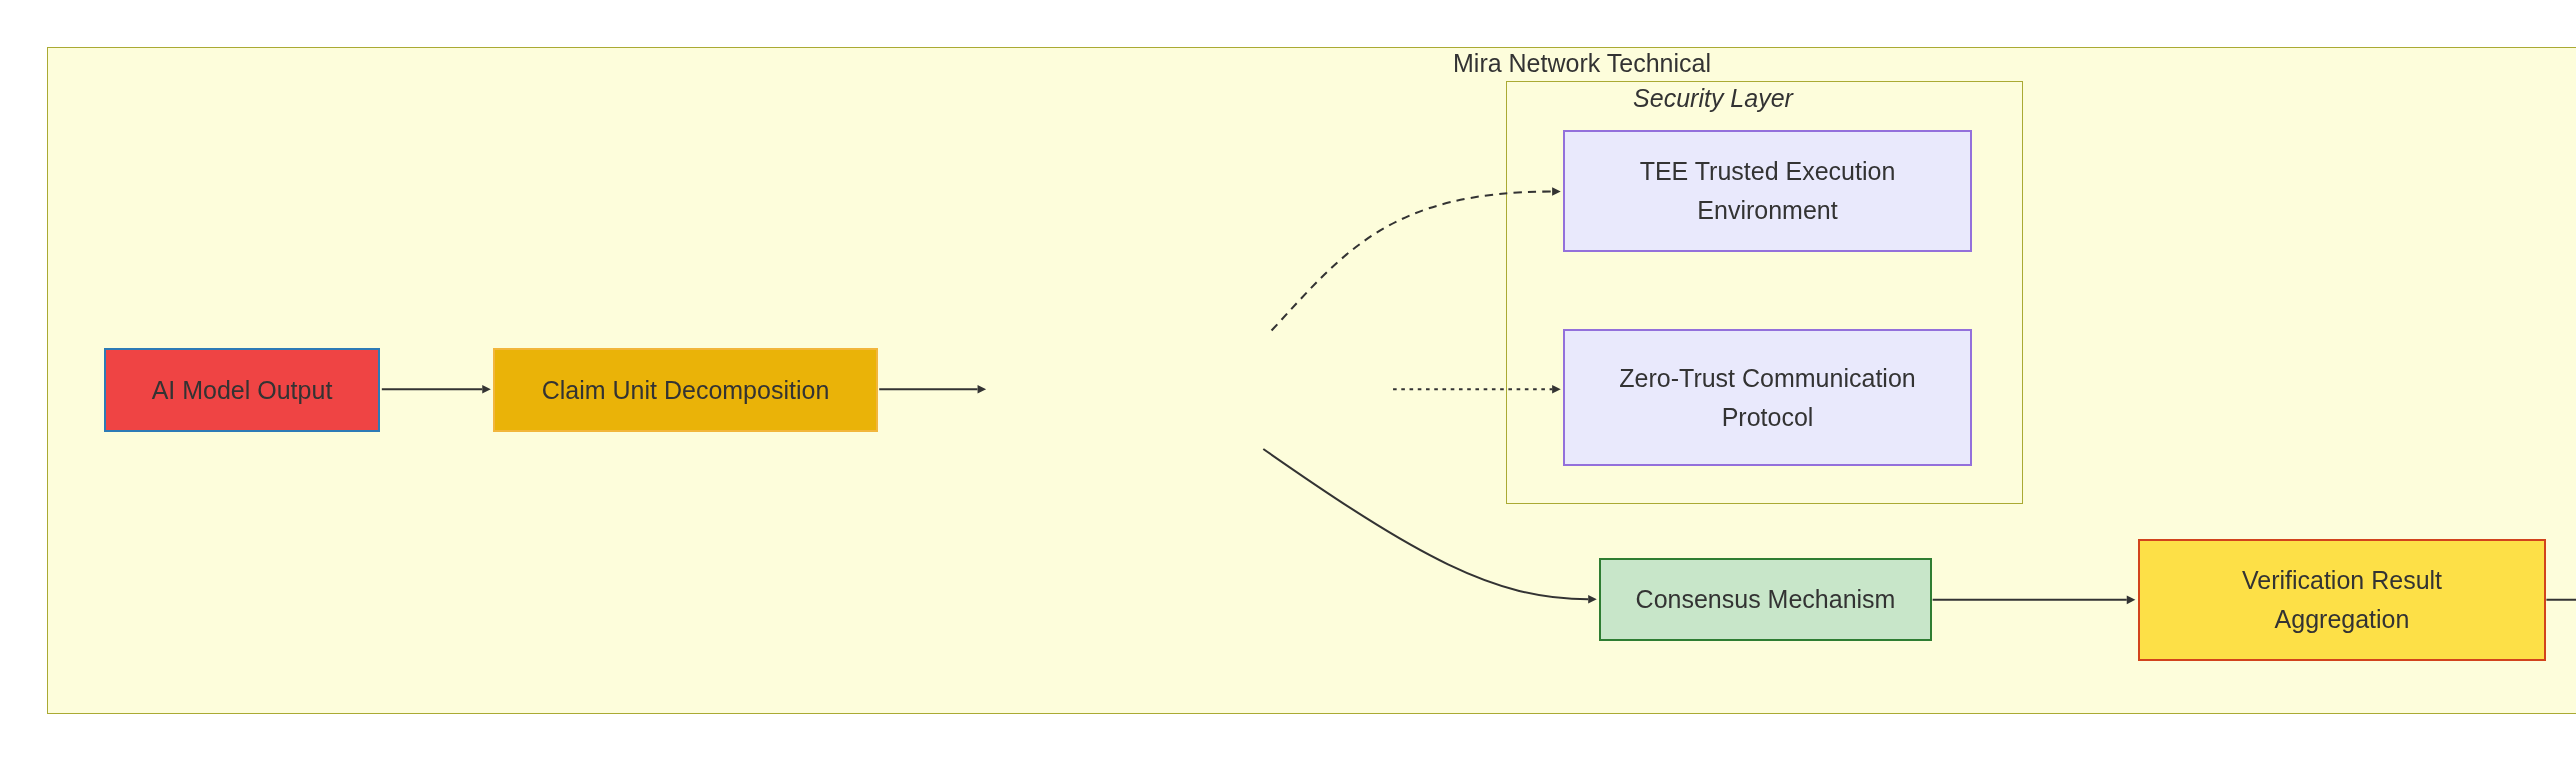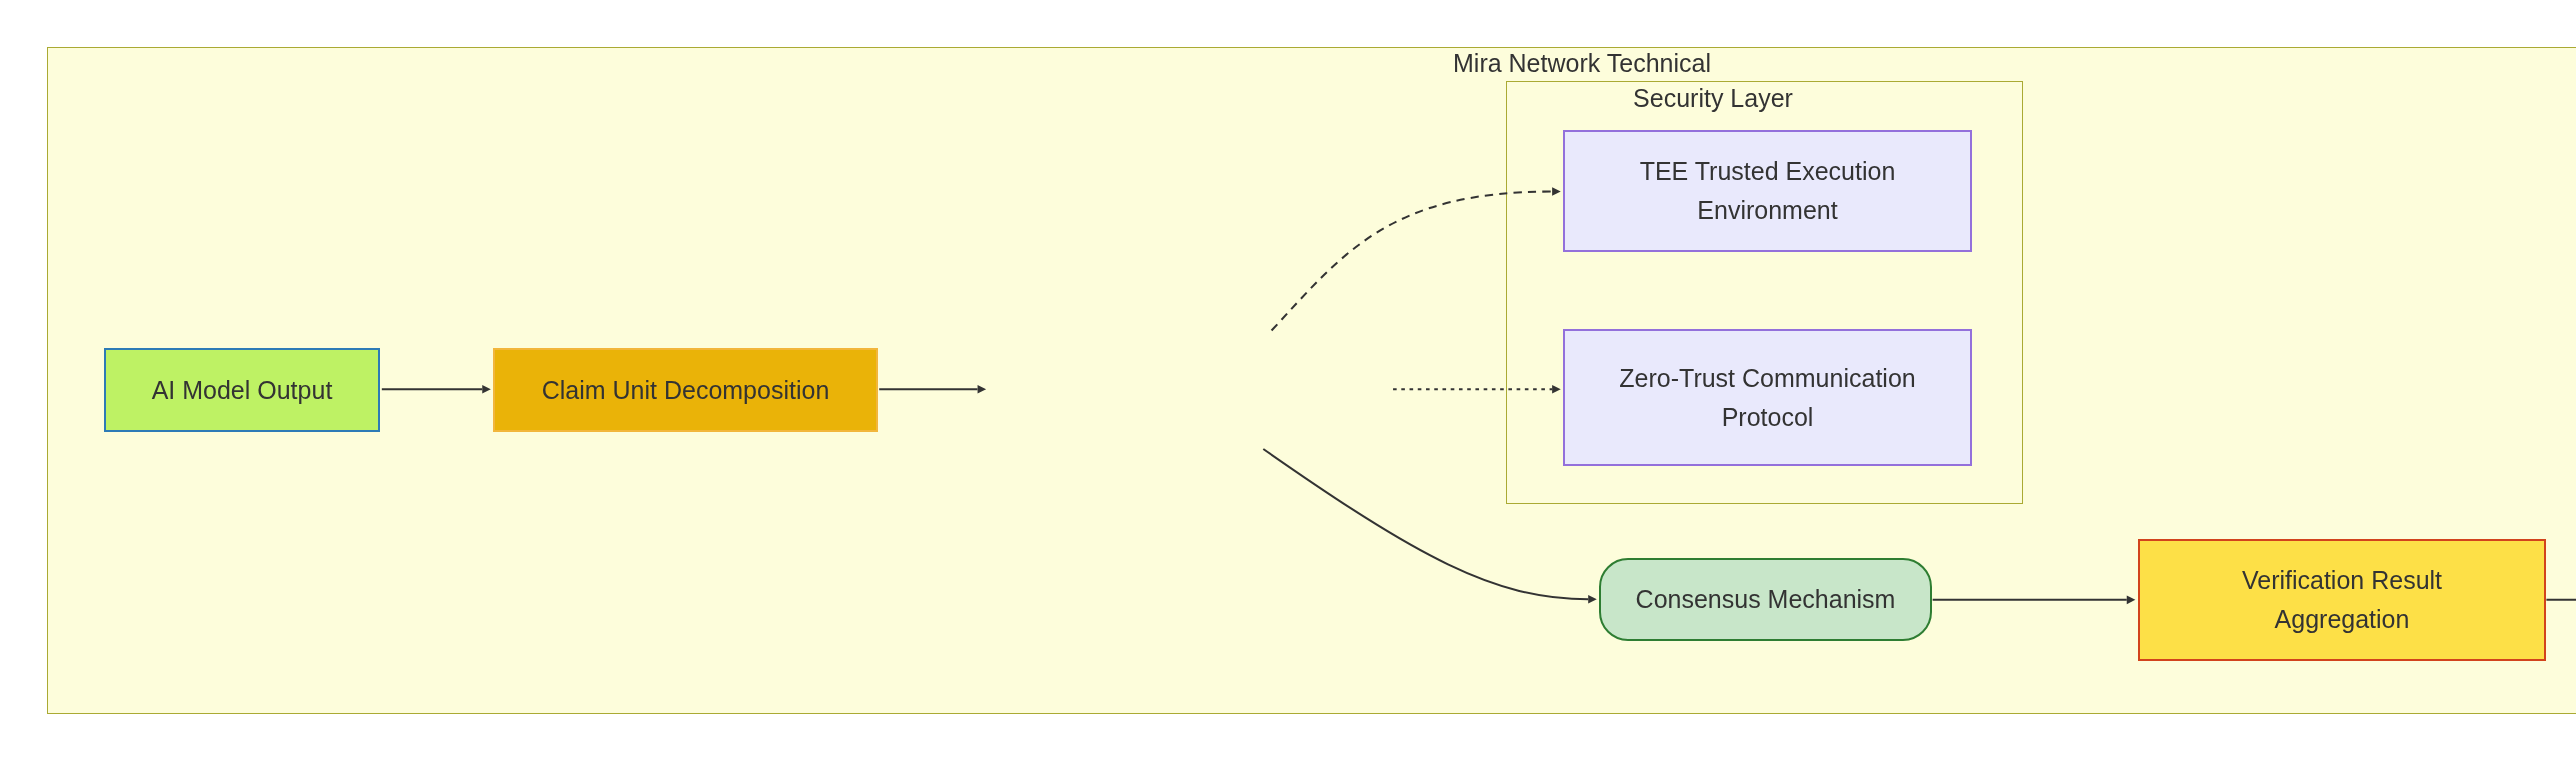--- a/index.html
+++ b/index.html
@@ -48,36 +48,36 @@
     justify-content: center;
     text-align: center;
     white-space: pre-line;
     font-size: 25px;
     line-height: 1.55;
     border: 2.1px solid #333;
     box-sizing: border-box;
     z-index: 3;
     color: #333333;
   }
-  .n-ai       { background: #bef264; border-color: #2d7bb6; }
+  .n-ai       { background: #ef4444; border-color: #2d7bb6; }
   .n-claim    { background: #eab308; border-color: #f2b63c; }
   .n-green    { background: #c8e6c9; border-color: #2e7d32; }
   .n-lavender { background: #e9e9fc; border-color: #9370db; }
   .n-salmon   { background: #fde047; border-color: #d2431c; }
 </style>
 </head>
 <body>
 
 <div id="canvas">
 
   <div class="cluster" style="left:47px; top:47px; width:3070px; height:667px;"></div>
   <div class="cluster-label" style="left:47px; top:48px; width:3070px;">Mira Network Technical</div>
 
   <div class="cluster" style="left:1506px; top:81px; width:517px; height:423px;"></div>
-  <div class="cluster-label" style="left:1506px; top:83px; width:414px;">Security Layer</div>
+  <div class="cluster-label" style="left:1506px; top:83px; width:414px;font-style:italic;">Security Layer</div>
 
   <svg id="edge-layer" viewBox="0 0 6140 1478" xmlns="http://www.w3.org/2000/svg">
     <defs>
       <marker id="arrow" viewBox="0 0 12 12" refX="1" refY="6" markerWidth="24" markerHeight="20" orient="auto" markerUnits="userSpaceOnUse">
         <path d="M1,1 L11,6 L1,11 Z" fill="#333333"></path>
       </marker>
     </defs>
     <path class="edge" d="M 740 756 L 935 756" marker-end="url(#arrow)"></path>
     <path class="edge" d="M 1706 756 L 1897 756" marker-end="url(#arrow)"></path>
     <path class="edge dashed" d="M 2468 642 C 2610 488, 2700 372, 3013 372" marker-end="url(#arrow)"></path>
@@ -91,19 +91,19 @@
 
   <div class="node n-claim" style="left:493px; top:348px; width:385px; height:84px;">Claim Unit Decomposition</div>
 
 
   <div class="node n-lavender" style="left:1563px; top:130px; width:409px; height:122px;">TEE Trusted Execution
 Environment</div>
 
   <div class="node n-lavender" style="left:1563px; top:329px; width:409px; height:137px;">Zero-Trust Communication
 Protocol</div>
 
-  <div class="node n-green" style="left:1599px; top:558px; width:333px; height:83px;border-radius:29px;">Consensus Mechanism</div>
+  <div class="node n-green" style="left:1599px; top:558px; width:333px; height:83px;">Consensus Mechanism</div>
 
   <div class="node n-salmon" style="left:2138px; top:539px; width:408px; height:122px;">Verification Result
 Aggregation</div>
 
 </div>
 
 
 </body></html>

